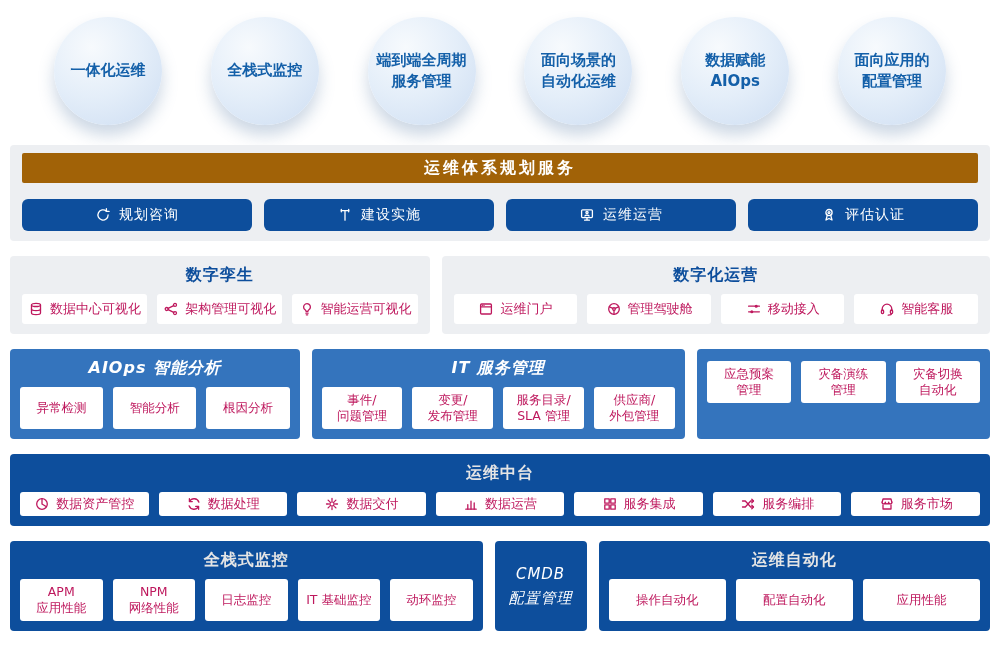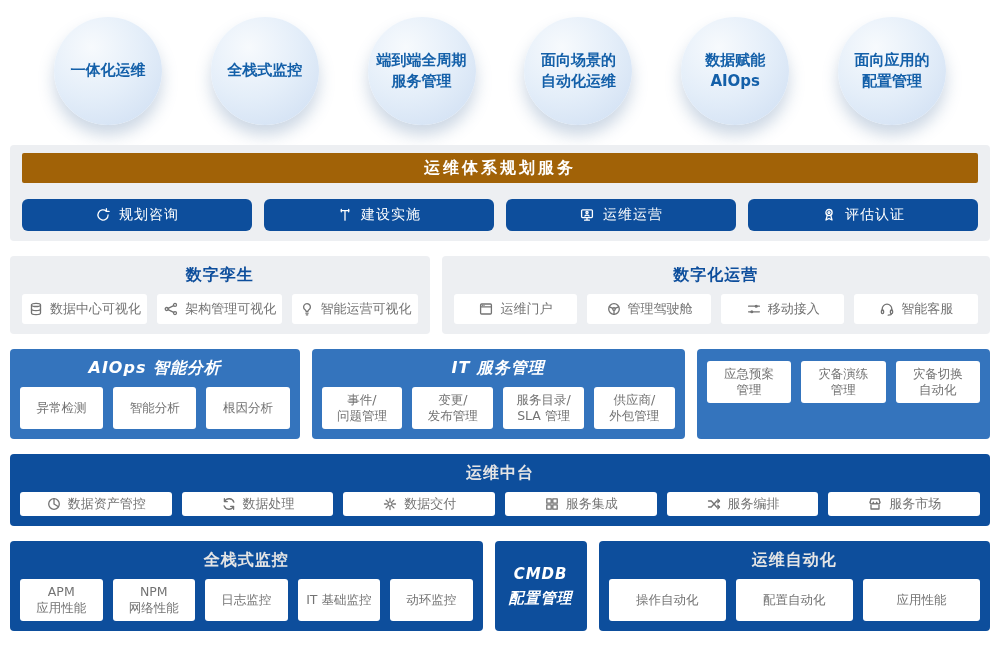--- a/index.html
+++ b/index.html
@@ -29,29 +29,29 @@
   .panel-title{color:#0d4e9c;font-weight:bold;font-size:16px;text-align:center;
     height:26px;line-height:26px;letter-spacing:1px}
   .panel-gray{background:#edeff2;border-radius:4px;padding:6px 12px 10px}
   .panel-blue{background:#3474bd;border-radius:4px;padding:6px 10px 10px}
   .panel-blue .panel-title{color:#fff;font-style:italic}
   .panel-dark{background:#0d4e9c;border-radius:4px;padding:6px 10px 10px}
   .panel-dark .panel-title{color:#e5e5e5}
   .panel-dark.standalone{margin-top:15px}
 
   .chips{display:flex;gap:10px;margin-top:6px}
-  .chip{flex:1;background:#fff;border-radius:3px;color:#737373;font-size:13px;height:30px;
+  .chip{flex:1;background:#fff;border-radius:3px;color:#be185d;font-size:13px;height:30px;
     display:flex;align-items:center;justify-content:center;gap:6px;text-align:center;line-height:1.3}
   .chip.mid{height:24px}
   .chip.tall{height:42px;font-size:12.5px}
 
   .icon{display:inline-flex;width:16px;height:16px;flex:none}
   .icon svg{width:16px;height:16px}
 
-  .cmdb{width:92px;flex:none;background:#0d4e9c;border-radius:4px;color:#fff;font-weight:bold;
+  .cmdb{width:92px;flex:none;background:#0d4e9c;border-radius:4px;color:#fff;font-weight:normal;
     font-style:italic;font-size:15px;display:flex;flex-direction:column;align-items:center;
     justify-content:center;line-height:1.6;text-align:center;letter-spacing:1px}
 </style>
 </head>
 <body>
 
 <div class="page">
 
   <div class="bubbles">
       <div class="bubble">
@@ -279,20 +279,29 @@
             <svg viewBox="0 0 16 16" fill="none" stroke="currentColor" stroke-width="1.3" stroke-linecap="round" stroke-linejoin="round">
               <circle cx="8" cy="8" r="2.1"></circle>
               <path d="M8 2.5v1.9M8 11.6v1.9M2.5 8h1.9M11.6 8h1.9M4.1 4.1l1.3 1.3M10.6 10.6l1.3 1.3M11.9 4.1l-1.3 1.3M5.4 10.6 4.1 11.9"></path>
             </svg>
           </span>
           <span>数据交付</span>
         </div>
         <div class="chip mid">
           <span class="icon">
             <svg viewBox="0 0 16 16" fill="none" stroke="currentColor" stroke-width="1.3" stroke-linecap="round" stroke-linejoin="round">
+              <path d="M2.8 13.2h10.4"></path>
+              <path d="M4.8 13.2V8.6M8 13.2V5.2M11.2 13.2V7"></path>
+            </svg>
+          </span>
+          <span>数据运营</span>
+        </div>
+        <div class="chip mid">
+          <span class="icon">
+            <svg viewBox="0 0 16 16" fill="none" stroke="currentColor" stroke-width="1.3" stroke-linecap="round" stroke-linejoin="round">
               <rect x="2.8" y="2.8" width="4.4" height="4.4"></rect>
               <rect x="8.8" y="2.8" width="4.4" height="4.4"></rect>
               <rect x="2.8" y="8.8" width="4.4" height="4.4"></rect>
               <rect x="8.8" y="8.8" width="4.4" height="4.4"></rect>
             </svg>
           </span>
           <span>服务集成</span>
         </div>
         <div class="chip mid">
           <span class="icon">

